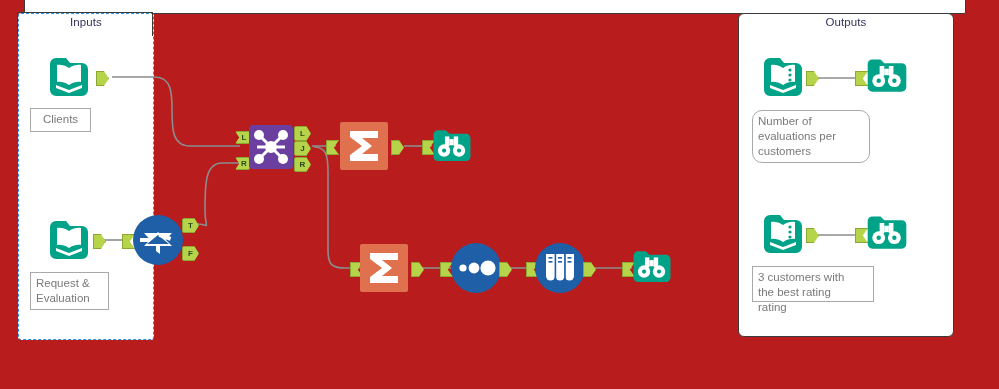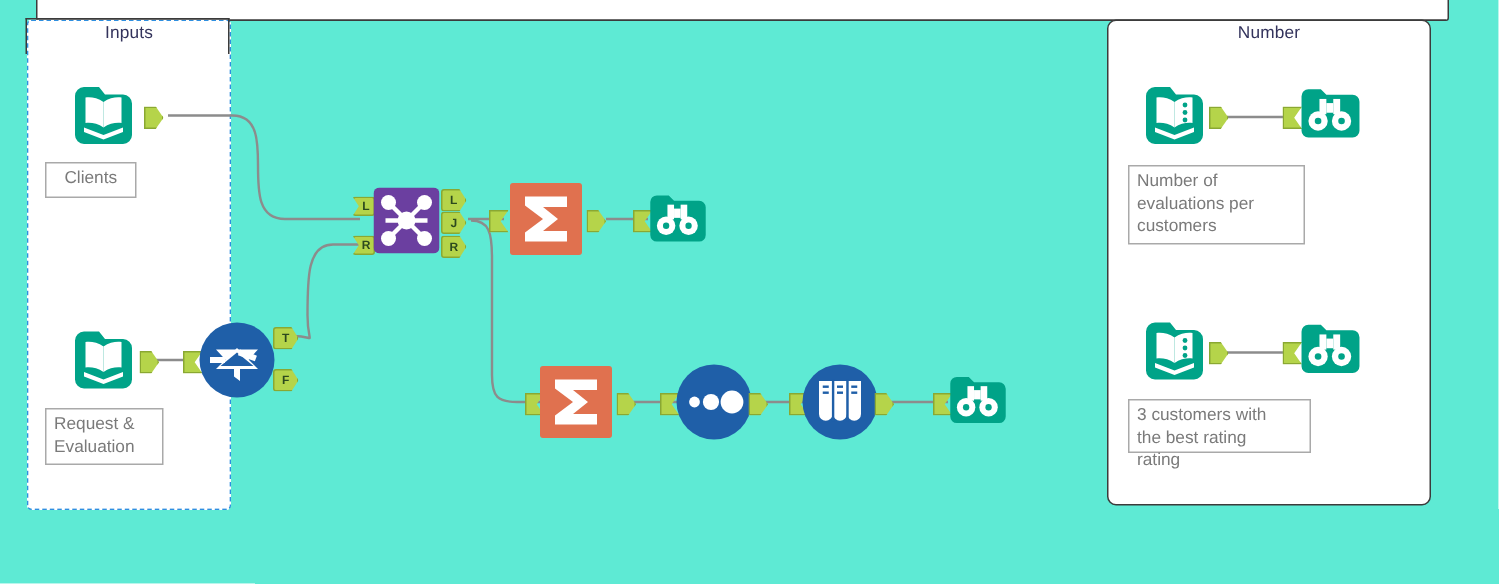--- a/index.html
+++ b/index.html
@@ -1,19 +1,19 @@
 <!DOCTYPE html>
 <html><head>
 <meta charset="utf-8">
 <style>
   html,body{margin:0;padding:0;background:#ffffff;}
   body{width:999px;height:389px;position:relative;overflow:hidden;
        font-family:"Liberation Sans", sans-serif;}
 
-  #canvas{position:absolute;left:0;top:0;width:999px;height:389px;background:#5eead4;}
+  #canvas{position:absolute;left:0;top:0;width:999px;height:389px;background:#b91c1c;}
 
   
   .canvas-frame{position:absolute;left:24px;top:-40px;width:940px;height:52px;
       border:1.5px solid #3b3b3b;border-radius:2px;background:#fff;}
 
   
   .container-box{position:absolute;background:#fff;}
   .container-box .ctitle{position:absolute;top:2px;left:0;width:100%;
       text-align:center;font-size:11.5px;color:#33335c;letter-spacing:.1px;}
 
@@ -62,21 +62,21 @@
 
   <div class="canvas-frame"></div>
   <div class="top-rule"></div>
 
   <div class="container-box" id="inputs-container">
     <div class="hdr-line"></div>
     <div class="ctitle">Inputs</div>
   </div>
 
   <div class="container-box" id="outputs-container">
-    <div class="ctitle">Number</div>
+    <div class="ctitle">Outputs</div>
   </div>
 
   <svg class="wire" viewBox="0 0 999 389">
     <g fill="none" stroke="#8c8c8c" stroke-width="1.6">
 
       <path d="M112,77 L155,77 C172,77 172,95 172,110 C172,128 172,146 190,146 L240,146"></path>
 
       <path d="M196,224 C212,224 205,232 205,210 C205,185 205,163 222,163 L240,163"></path>
 
       <path d="M104,240 L128,240"></path>
@@ -280,21 +280,21 @@
         <rect x="22" y="16" width="5" height="7"></rect>
         <circle cx="16" cy="29" r="7"></circle>
         <circle cx="33" cy="29" r="7"></circle>
       </g>
       <g fill="#00a388">
         <circle cx="16" cy="29" r="2.4"></circle>
         <circle cx="33" cy="29" r="2.4"></circle>
       </g>
     </svg>
   </div>
-  <div class="note" style="left:752px;top:110px;width:118px;height:53px;">
+  <div class="note" style="left:752px;top:110px;width:118px;height:53px;border-radius:10px;">
     <span>Number of</span><br>
     <span>evaluations per</span><br>
     <span>customers</span>
   </div>
 
   <div class="tool" style="left:758px;top:209px;">
     <svg width="50" height="50" viewBox="0 0 50 50">
       <path d="M6,12 a6,6 0 0 1 6,-6 h10 l4,5 h12 a6,6 0 0 1 6,6 v21 a6,6 0 0 1 -6,6 H12 a6,6 0 0 1 -6,-6 Z" fill="#00a388"></path>
       <path d="M25,16 C21,13 16,12.5 13,13 v17 c3,-0.5 8,0 12,3 Z" fill="#fff"></path>
       <path d="M25,16 C29,13 34,12.5 37,13 v17 c-3,-0.5 -8,0 -12,3 Z" fill="#fff"></path>

